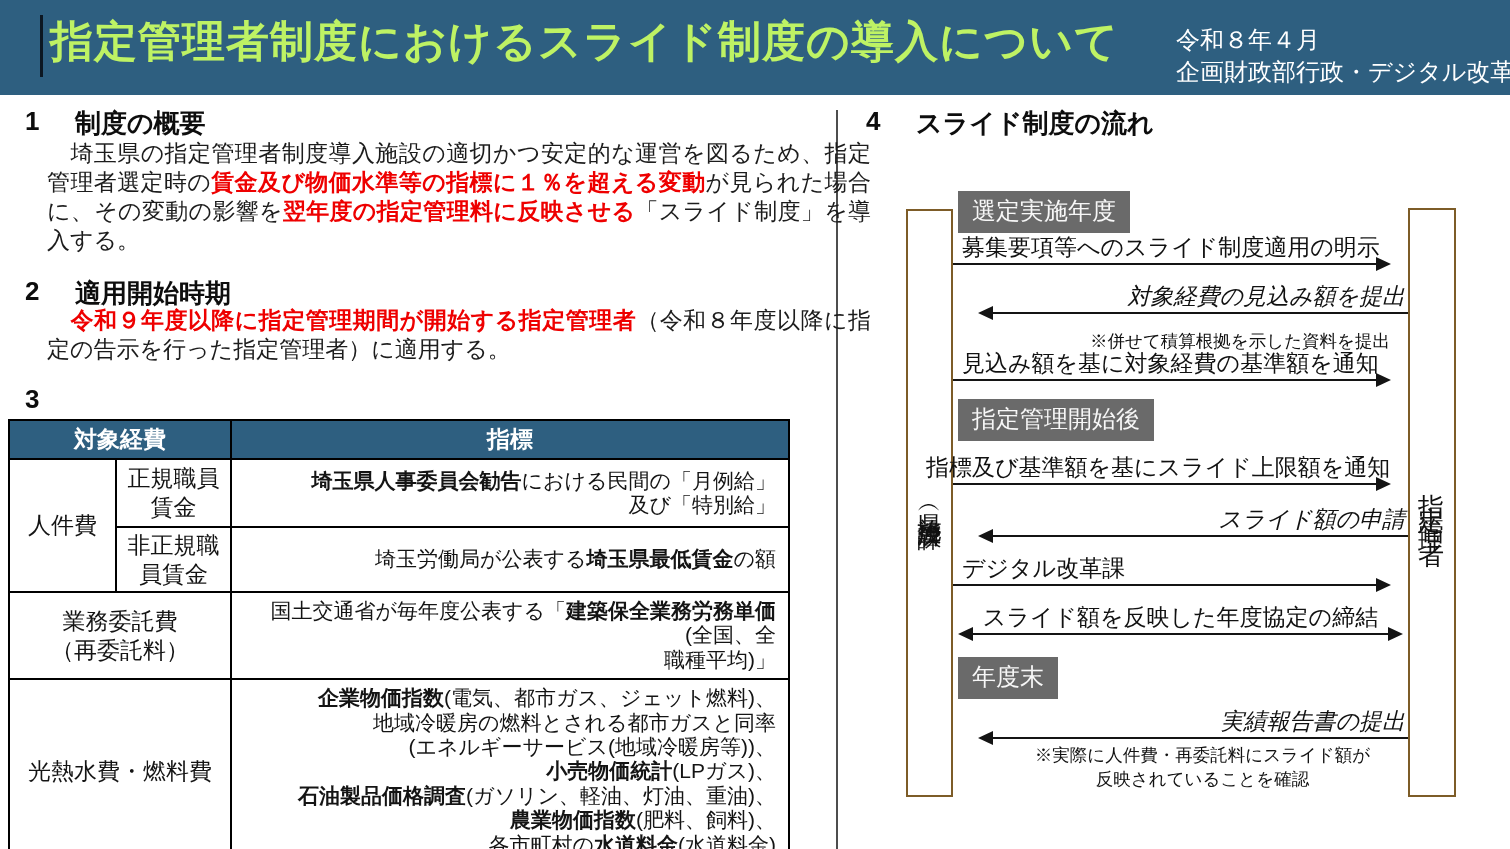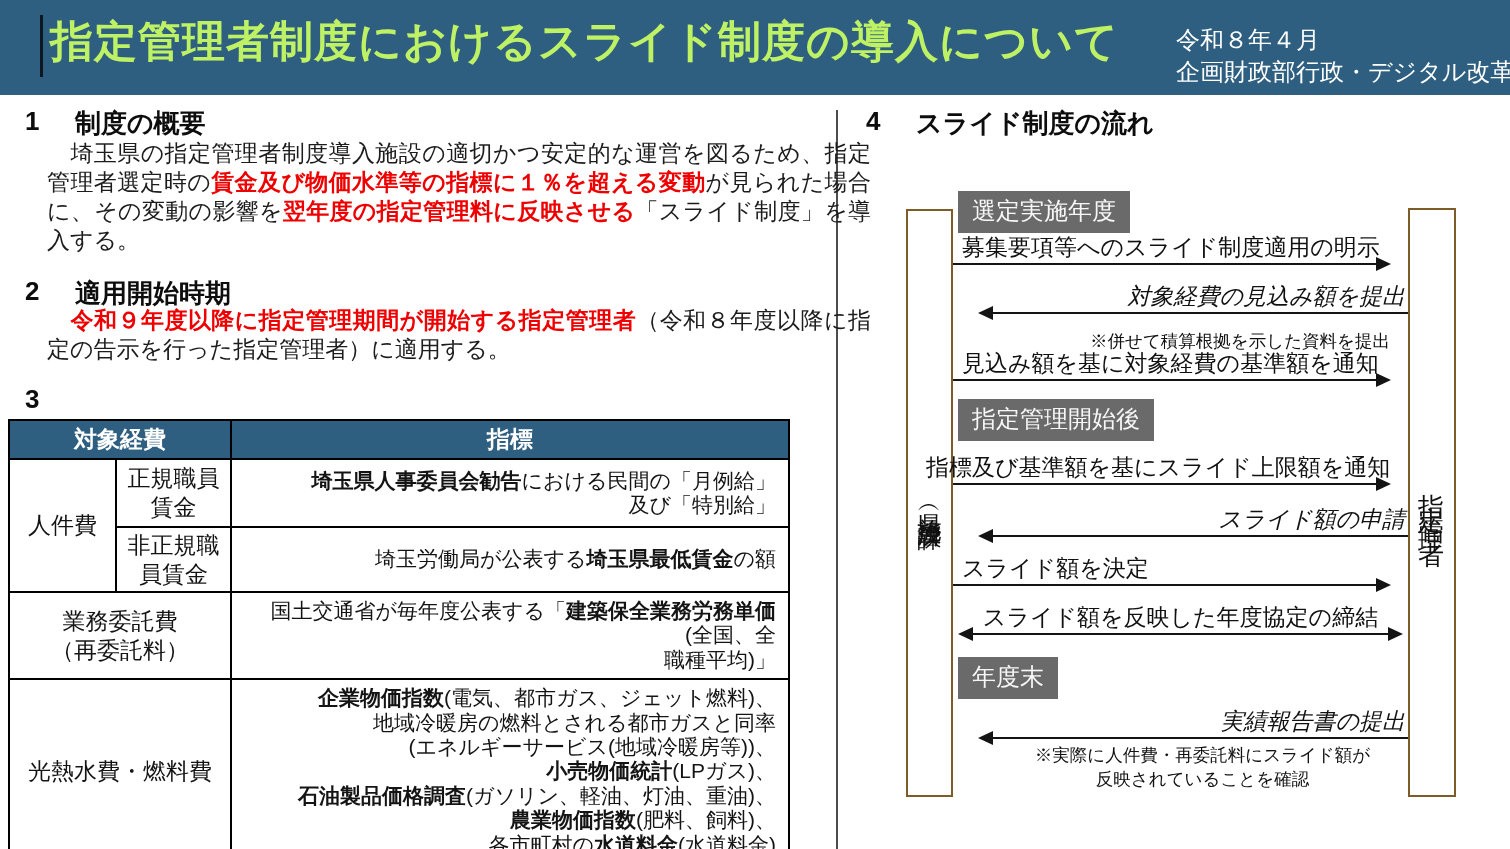--- a/index.html
+++ b/index.html
@@ -151,21 +151,21 @@
       <div class="fa-label" style="left: 962px; top: 348px;">見込み額を基に対象経費の基準額を通知</div>
       <div class="badge" style="top: 399px;">指定管理開始後</div>
       <div class="fa-line" style="left: 953px; top: 483px; width: 425px;"></div>
       <div class="fa-head r" style="left: 1376px; top: 477px;"></div>
       <div class="fa-label" style="left: 926px; top: 452px;">指標及び基準額を基にスライド上限額を通知</div>
       <div class="fa-line" style="left: 991px; top: 535px; width: 417px;"></div>
       <div class="fa-head l" style="left: 978px; top: 529px;"></div>
       <div class="fa-label left-dir" style="right: 105px; top: 504px;">スライド額の申請</div>
       <div class="fa-line" style="left: 953px; top: 584px; width: 425px;"></div>
       <div class="fa-head r" style="left: 1376px; top: 578px;"></div>
-      <div class="fa-label" style="left: 962px; top: 553px;">スライド額を決定</div>
+      <div class="fa-label" style="left: 962px; top: 553px;">デジタル改革課</div>
       <div class="fa-line" style="left: 971px; top: 633px; width: 419px;"></div>
       <div class="fa-head l" style="left: 958px; top: 627px;"></div>
       <div class="fa-head r" style="left: 1388px; top: 627px;"></div>
       <div class="fa-label both-dir" style="left: 953px; width: 455px; top: 602px;">スライド額を反映した年度協定の締結</div>
       <div class="badge" style="top: 657px;">年度末</div>
       <div class="fa-line" style="left: 991px; top: 737px; width: 417px;"></div>
       <div class="fa-head l" style="left: 978px; top: 731px;"></div>
       <div class="fa-label left-dir" style="right: 105px; top: 706px;">実績報告書の提出</div>
       <div class="fa-note" style="left: 1000px; width: 405px; top: 743px; text-align: center;">※実際に人件費・再委託料にスライド額が
 反映されていることを確認</div>

